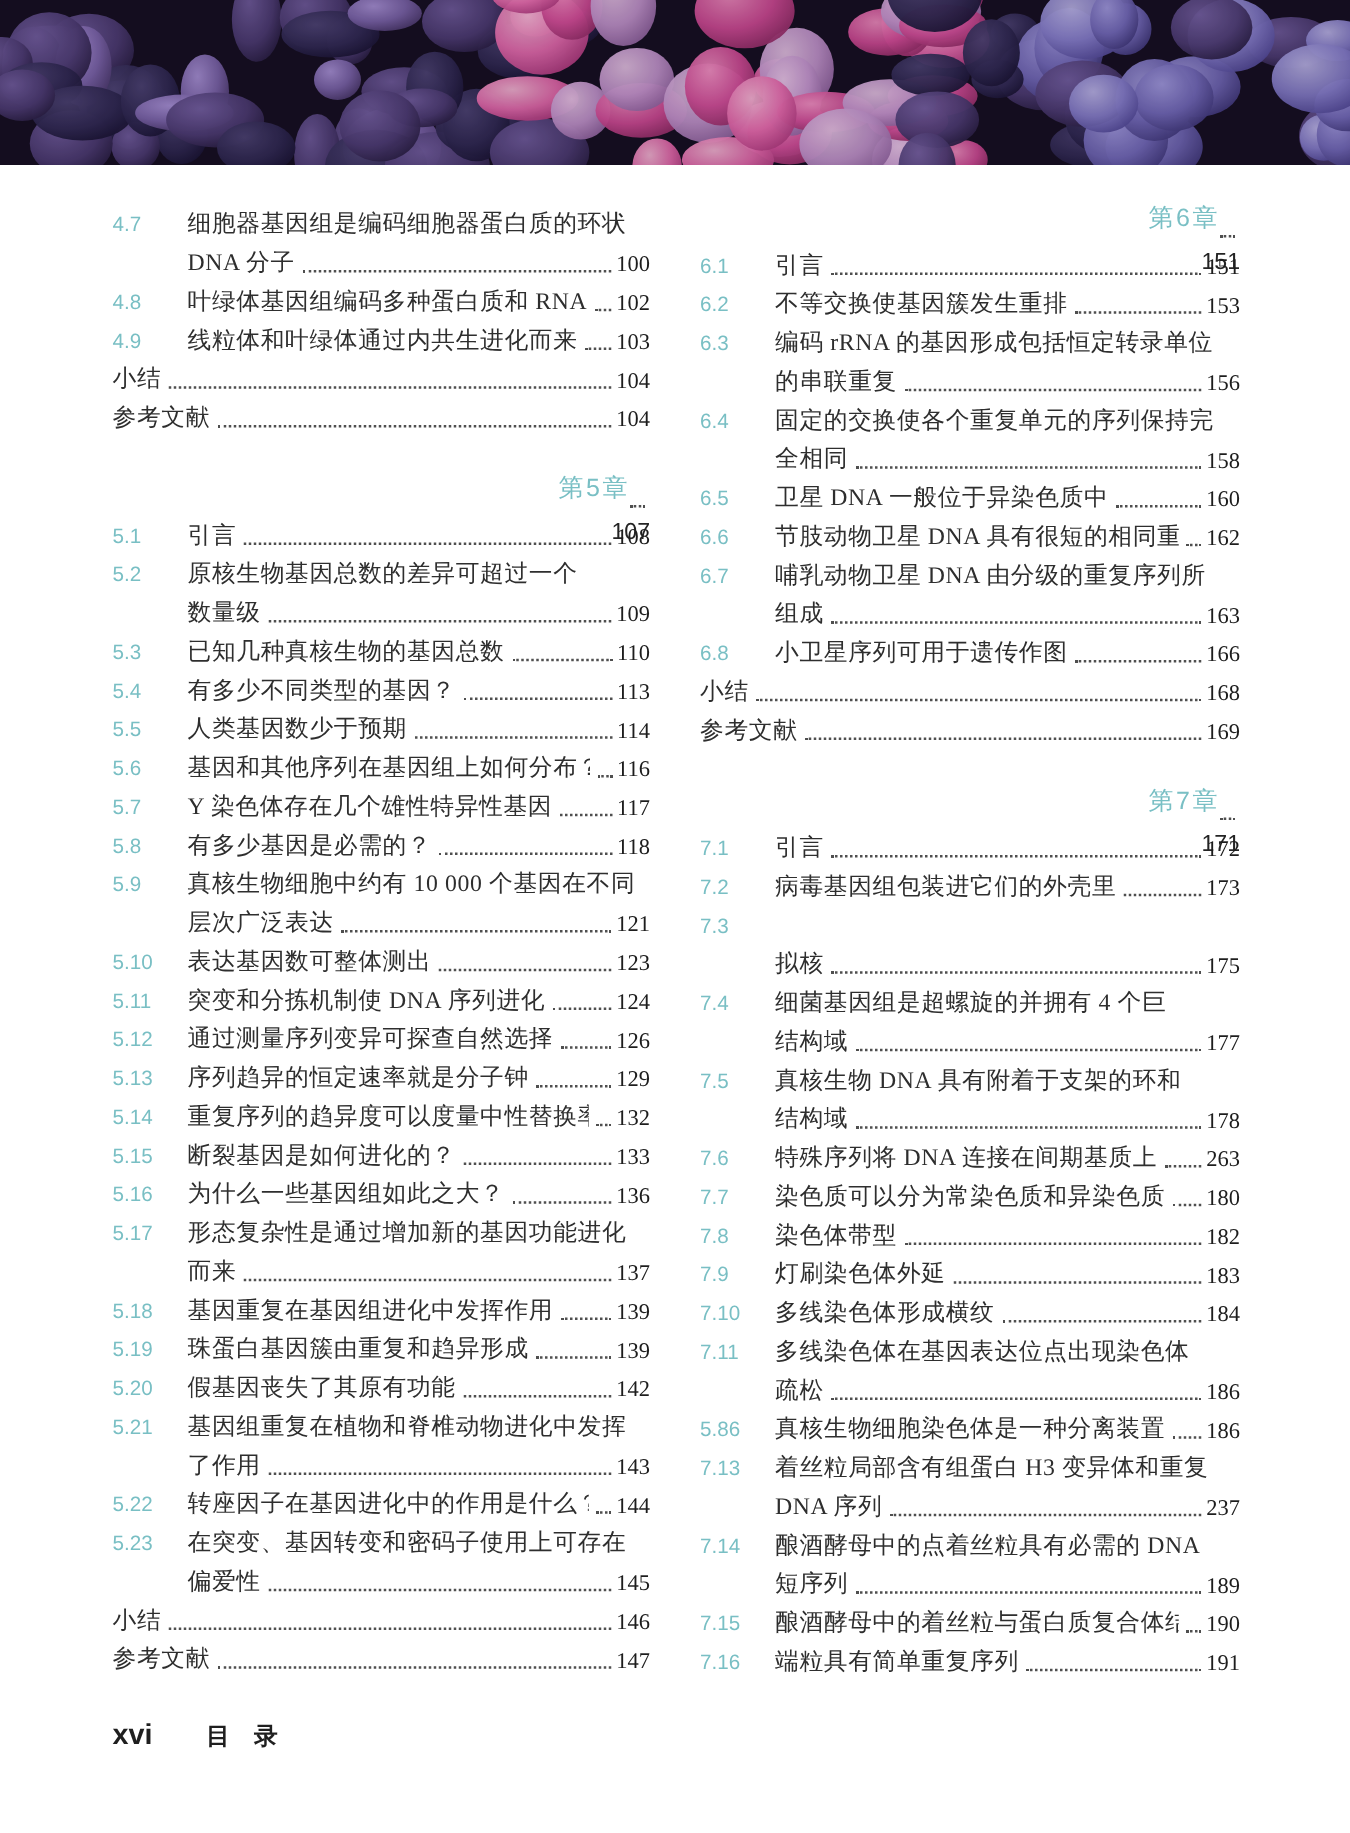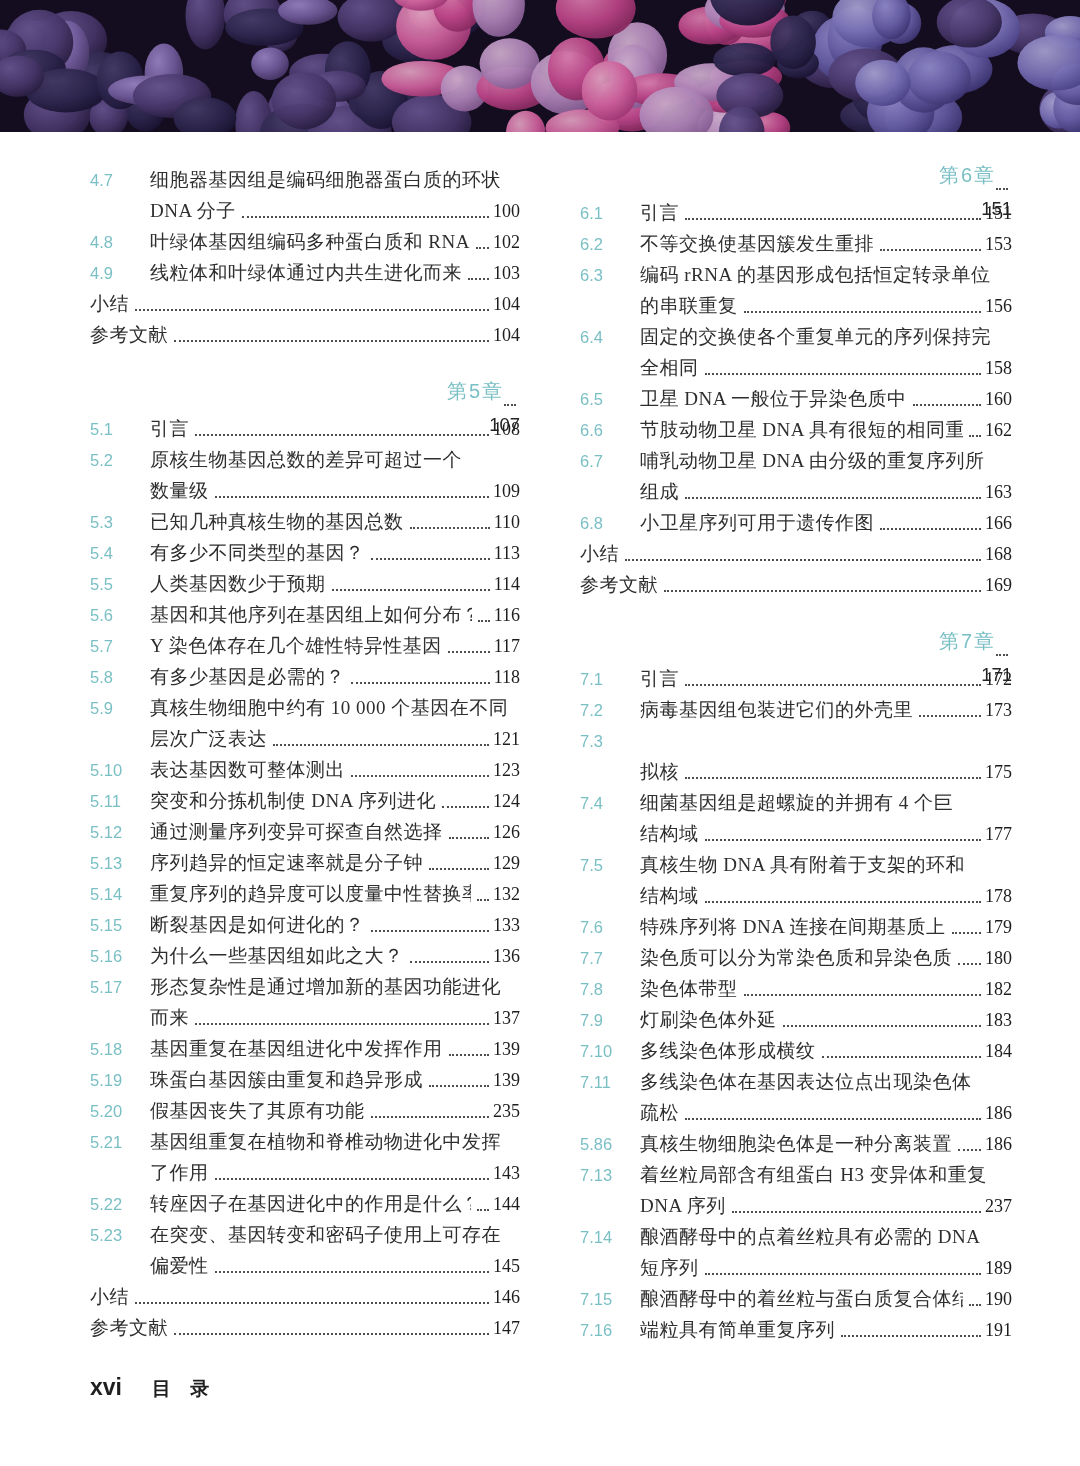--- a/index.html
+++ b/index.html
@@ -18,21 +18,21 @@
     overflow:hidden;
     background:#150e20;
   }
   .header-photo svg{display:block;}
   
   .toc-columns{
     position:absolute;
     top:132px;left:0;right:0;
     display:flex;
     padding:30px 88px 0 90px;
-    gap:60px;
+    gap:40px;
     box-sizing:border-box;
   }
   .toc-col{flex:none;}
   .toc-col.left{width:430px;}
   .toc-col.right{width:432px;}
   .row{
     display:flex;
     align-items:flex-end;
     height:31px;
     font-size:19px;
@@ -95,21 +95,21 @@
     white-space:nowrap;overflow:hidden;
     letter-spacing:0.5px;
   }
   .gap{height:30px;}
   
   .footer{
     position:absolute;
     left:90px;top:1374px;
     display:flex;
     align-items:baseline;
-    gap:30px;
+    gap:43px;
     font-family:"Liberation Sans","DejaVu Sans",sans-serif;
   }
   .footer .pg{
     font-size:23px;font-weight:bold;color:#1f1f1f;
   }
   .footer .lbl{
     font-size:19px;font-weight:bold;color:#1f1f1f;
     letter-spacing:7px;
   }
 </style>
@@ -439,21 +439,21 @@
         <div class="row">
           <span class="num">5.19</span>
           <span class="title">珠蛋白基因簇由重复和趋异形成</span>
           <span class="leaders"></span>
           <span class="pagenum">139</span>
         </div>
         <div class="row">
           <span class="num">5.20</span>
           <span class="title">假基因丧失了其原有功能</span>
           <span class="leaders"></span>
-          <span class="pagenum">235</span>
+          <span class="pagenum">142</span>
         </div>
         <div class="row">
           <span class="num">5.21</span>
           <span class="title">基因组重复在植物和脊椎动物进化中发挥</span>
         </div>
         <div class="row">
           <span class="indent"></span>
           <span class="title">了作用</span>
           <span class="leaders"></span>
           <span class="pagenum">143</span>
@@ -607,21 +607,21 @@
         <div class="row">
           <span class="indent"></span>
           <span class="title">结构域</span>
           <span class="leaders"></span>
           <span class="pagenum">178</span>
         </div>
         <div class="row">
           <span class="num">7.6</span>
           <span class="title">特殊序列将 DNA 连接在间期基质上</span>
           <span class="leaders"></span>
-          <span class="pagenum">179</span>
+          <span class="pagenum">263</span>
         </div>
         <div class="row">
           <span class="num">7.7</span>
           <span class="title">染色质可以分为常染色质和异染色质</span>
           <span class="leaders"></span>
           <span class="pagenum">180</span>
         </div>
         <div class="row">
           <span class="num">7.8</span>
           <span class="title">染色体带型</span>

